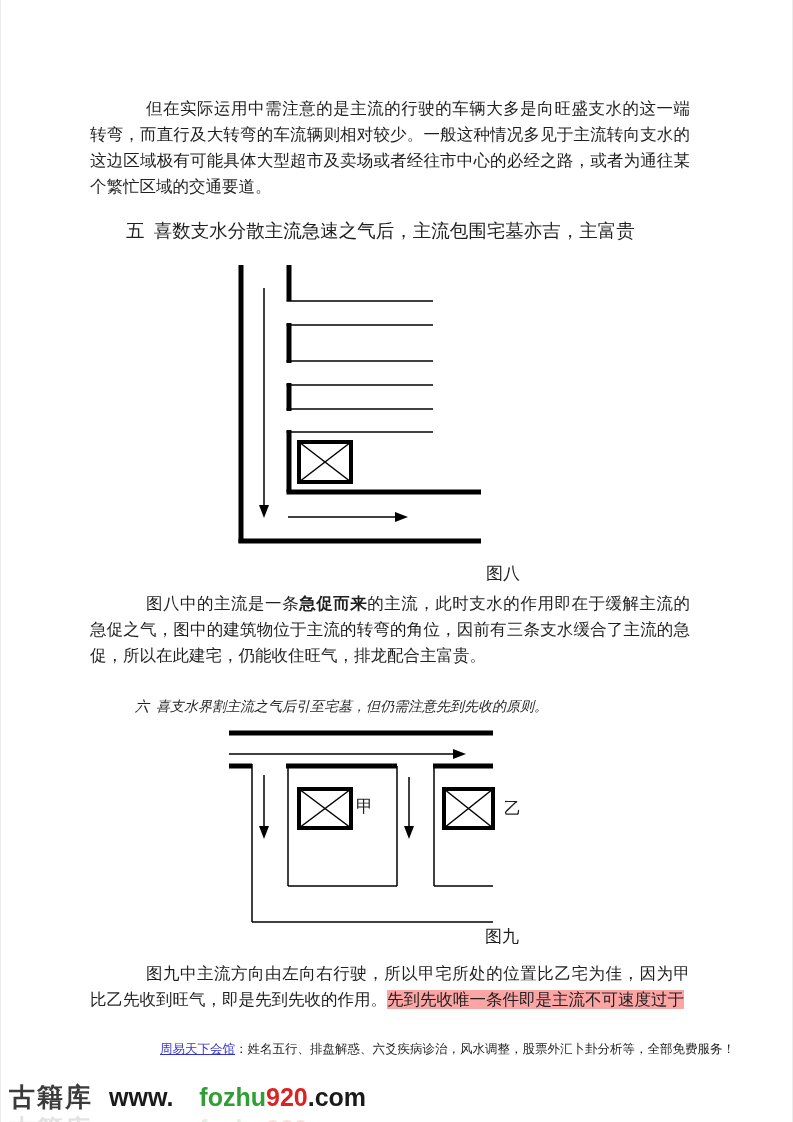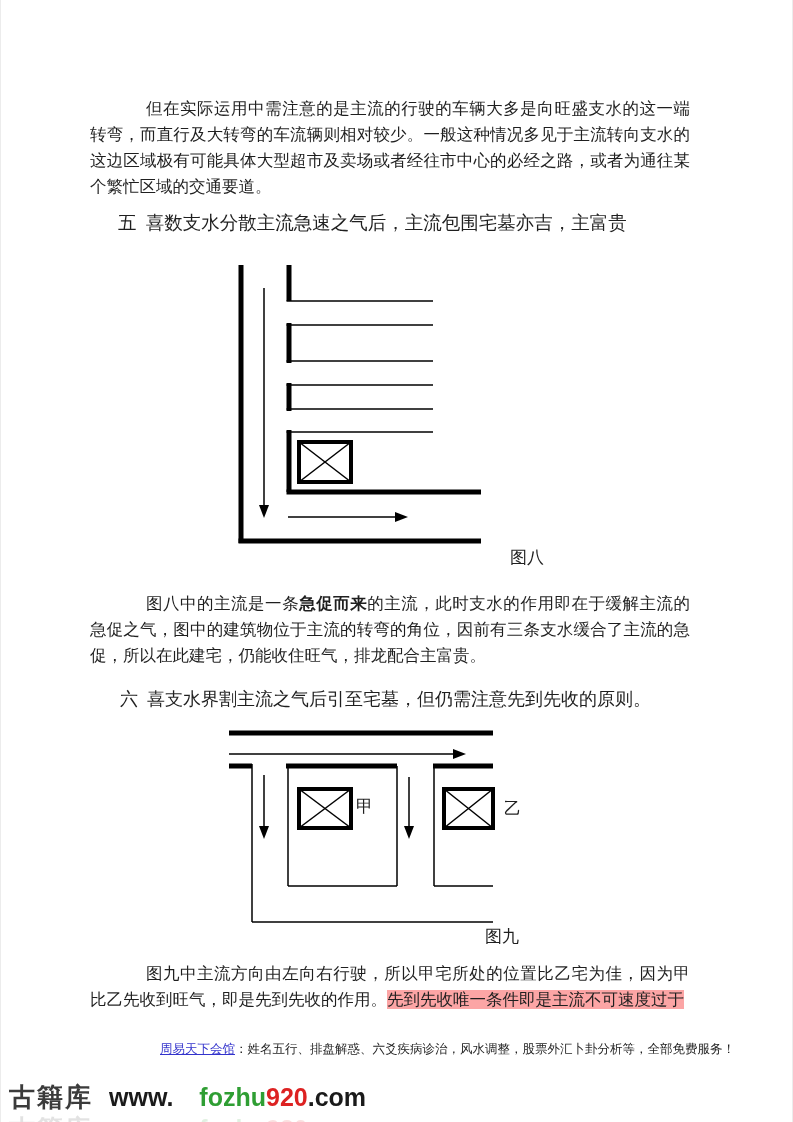--- a/index.html
+++ b/index.html
@@ -7,42 +7,42 @@
     position:relative;width:793px;height:1122px;margin:0 auto;background:#ffffff;
     overflow:hidden;font-family:"Liberation Serif","DejaVu Serif",serif;color:#1f1f1f;
     border-left:1px solid #ececec;border-right:1px solid #ececec;box-sizing:border-box;
   }
   .body-para{
     position:absolute;left:89px;width:600px;margin:0;
     font-size:16.5px;line-height:26px;text-align:justify;text-indent:56px;
     font-family:"Liberation Serif","DejaVu Serif",serif;color:#1f1f1f;
   }
   .heading{
-    position:absolute;margin:4px;font-weight:normal;white-space:pre-wrap;
+    position:absolute;margin:12px;font-weight:normal;white-space:pre-wrap;
     font-family:"Liberation Serif","DejaVu Serif",serif;color:#1f1f1f;
   }
   .h5{left:113px;top:206px;font-size:18.5px;line-height:26px;}
-  .h6{left:115px;top:683px;font-size:18px;line-height:24px;}
+  .h6{left:122px;top:683px;font-size:14px;line-height:24px;font-style:italic;}
   .para1{top:96px;}
   .para2{top:591px;}
   .para3{top:961px;}
   .para2 b{font-weight:bold;}
   .hl{background:#fca5a5;color:inherit;}
   .fig{position:absolute;left:225px;}
   .fig8{top:260px;width:300px;height:322px;}
   .fig9{top:725px;width:300px;height:232px;}
   .fig svg{position:absolute;left:0;top:0;}
   .fig svg line,.fig svg rect{stroke:#000;}
   .fig svg rect{fill:#fff;}
   .fig svg polygon{fill:#000;stroke:none;}
   .fig-label{
     position:absolute;font-size:17px;line-height:20px;color:#1f1f1f;
     font-family:"Liberation Serif","DejaVu Serif",serif;white-space:nowrap;
   }
-  .cap8{left:260px;top:288px;margin-left:24px;}
+  .cap8{left:260px;top:304px;}
   .lbl-jia{left:130px;top:72px;}
   .lbl-yi{left:278px;top:74px;}
   .cap9{left:259px;top:202px;}
   .footerline{
     position:absolute;left:115px;top:1040px;font-size:12.5px;line-height:18px;
     color:#1f1f1f;white-space:nowrap;
   }
   .flink{color:#3333cc;text-decoration:underline;cursor:pointer;margin-left:44px;}
   .logo{
     position:absolute;left:8px;top:1082px;white-space:nowrap;

